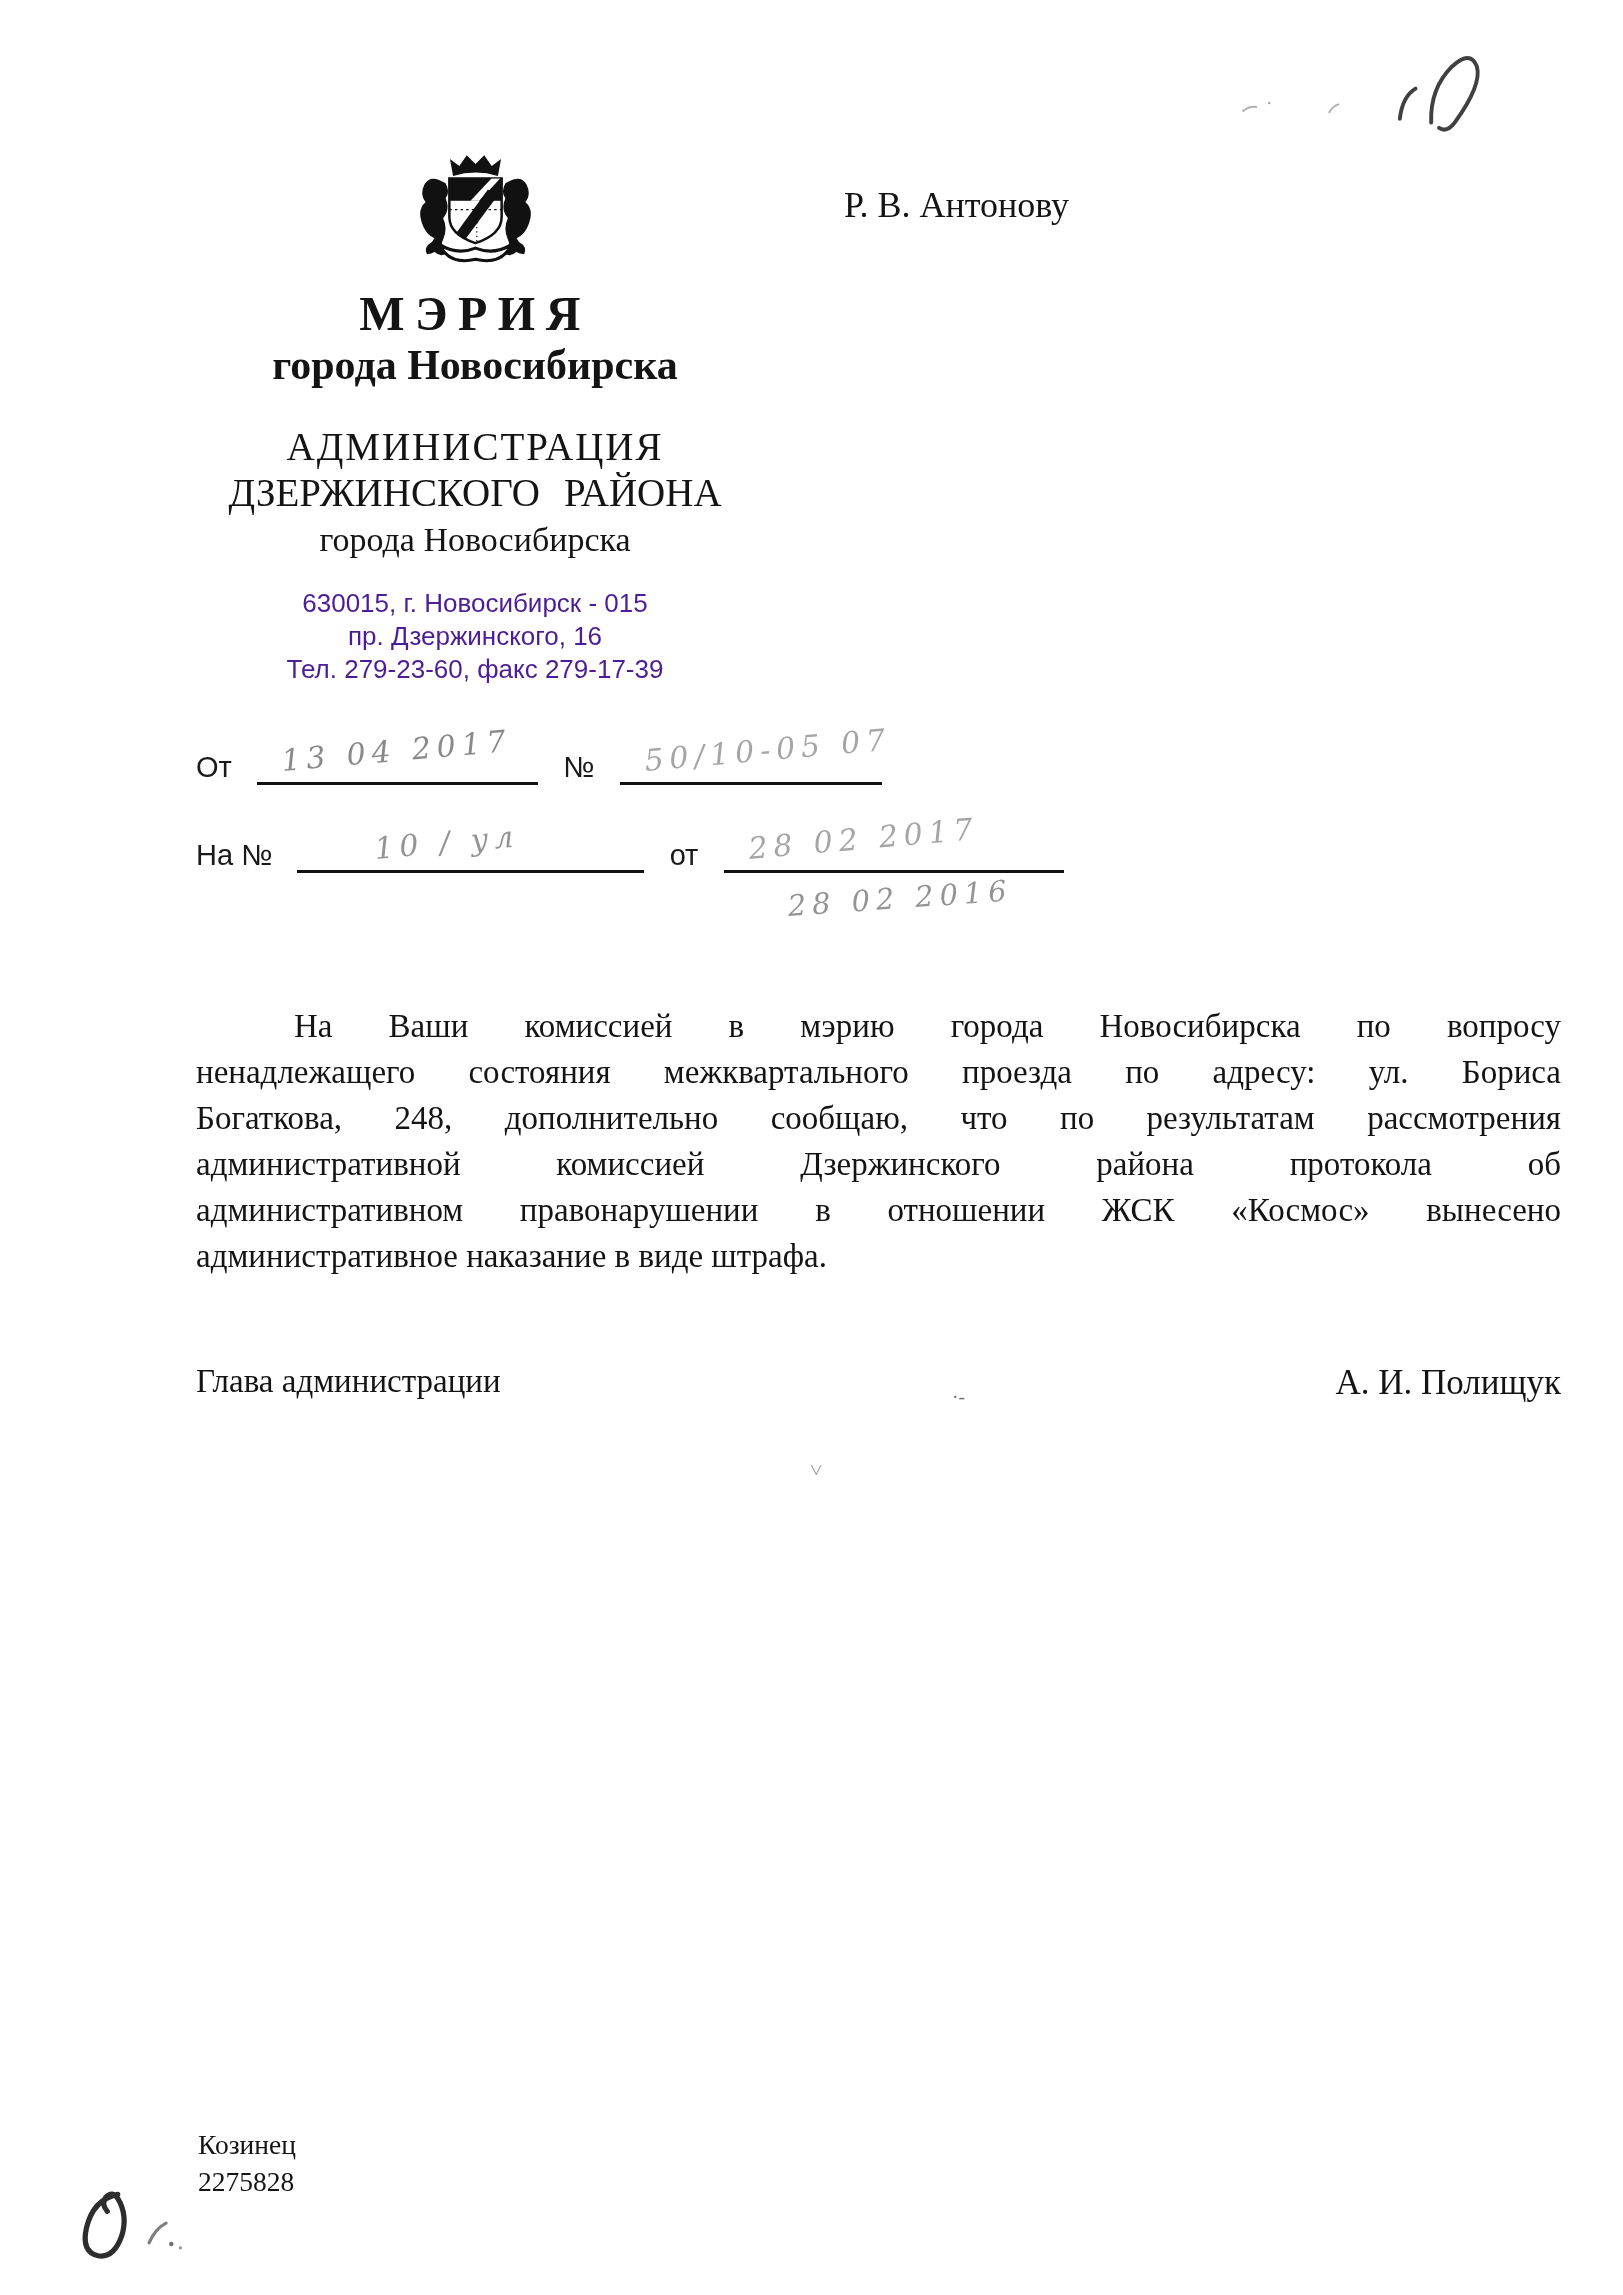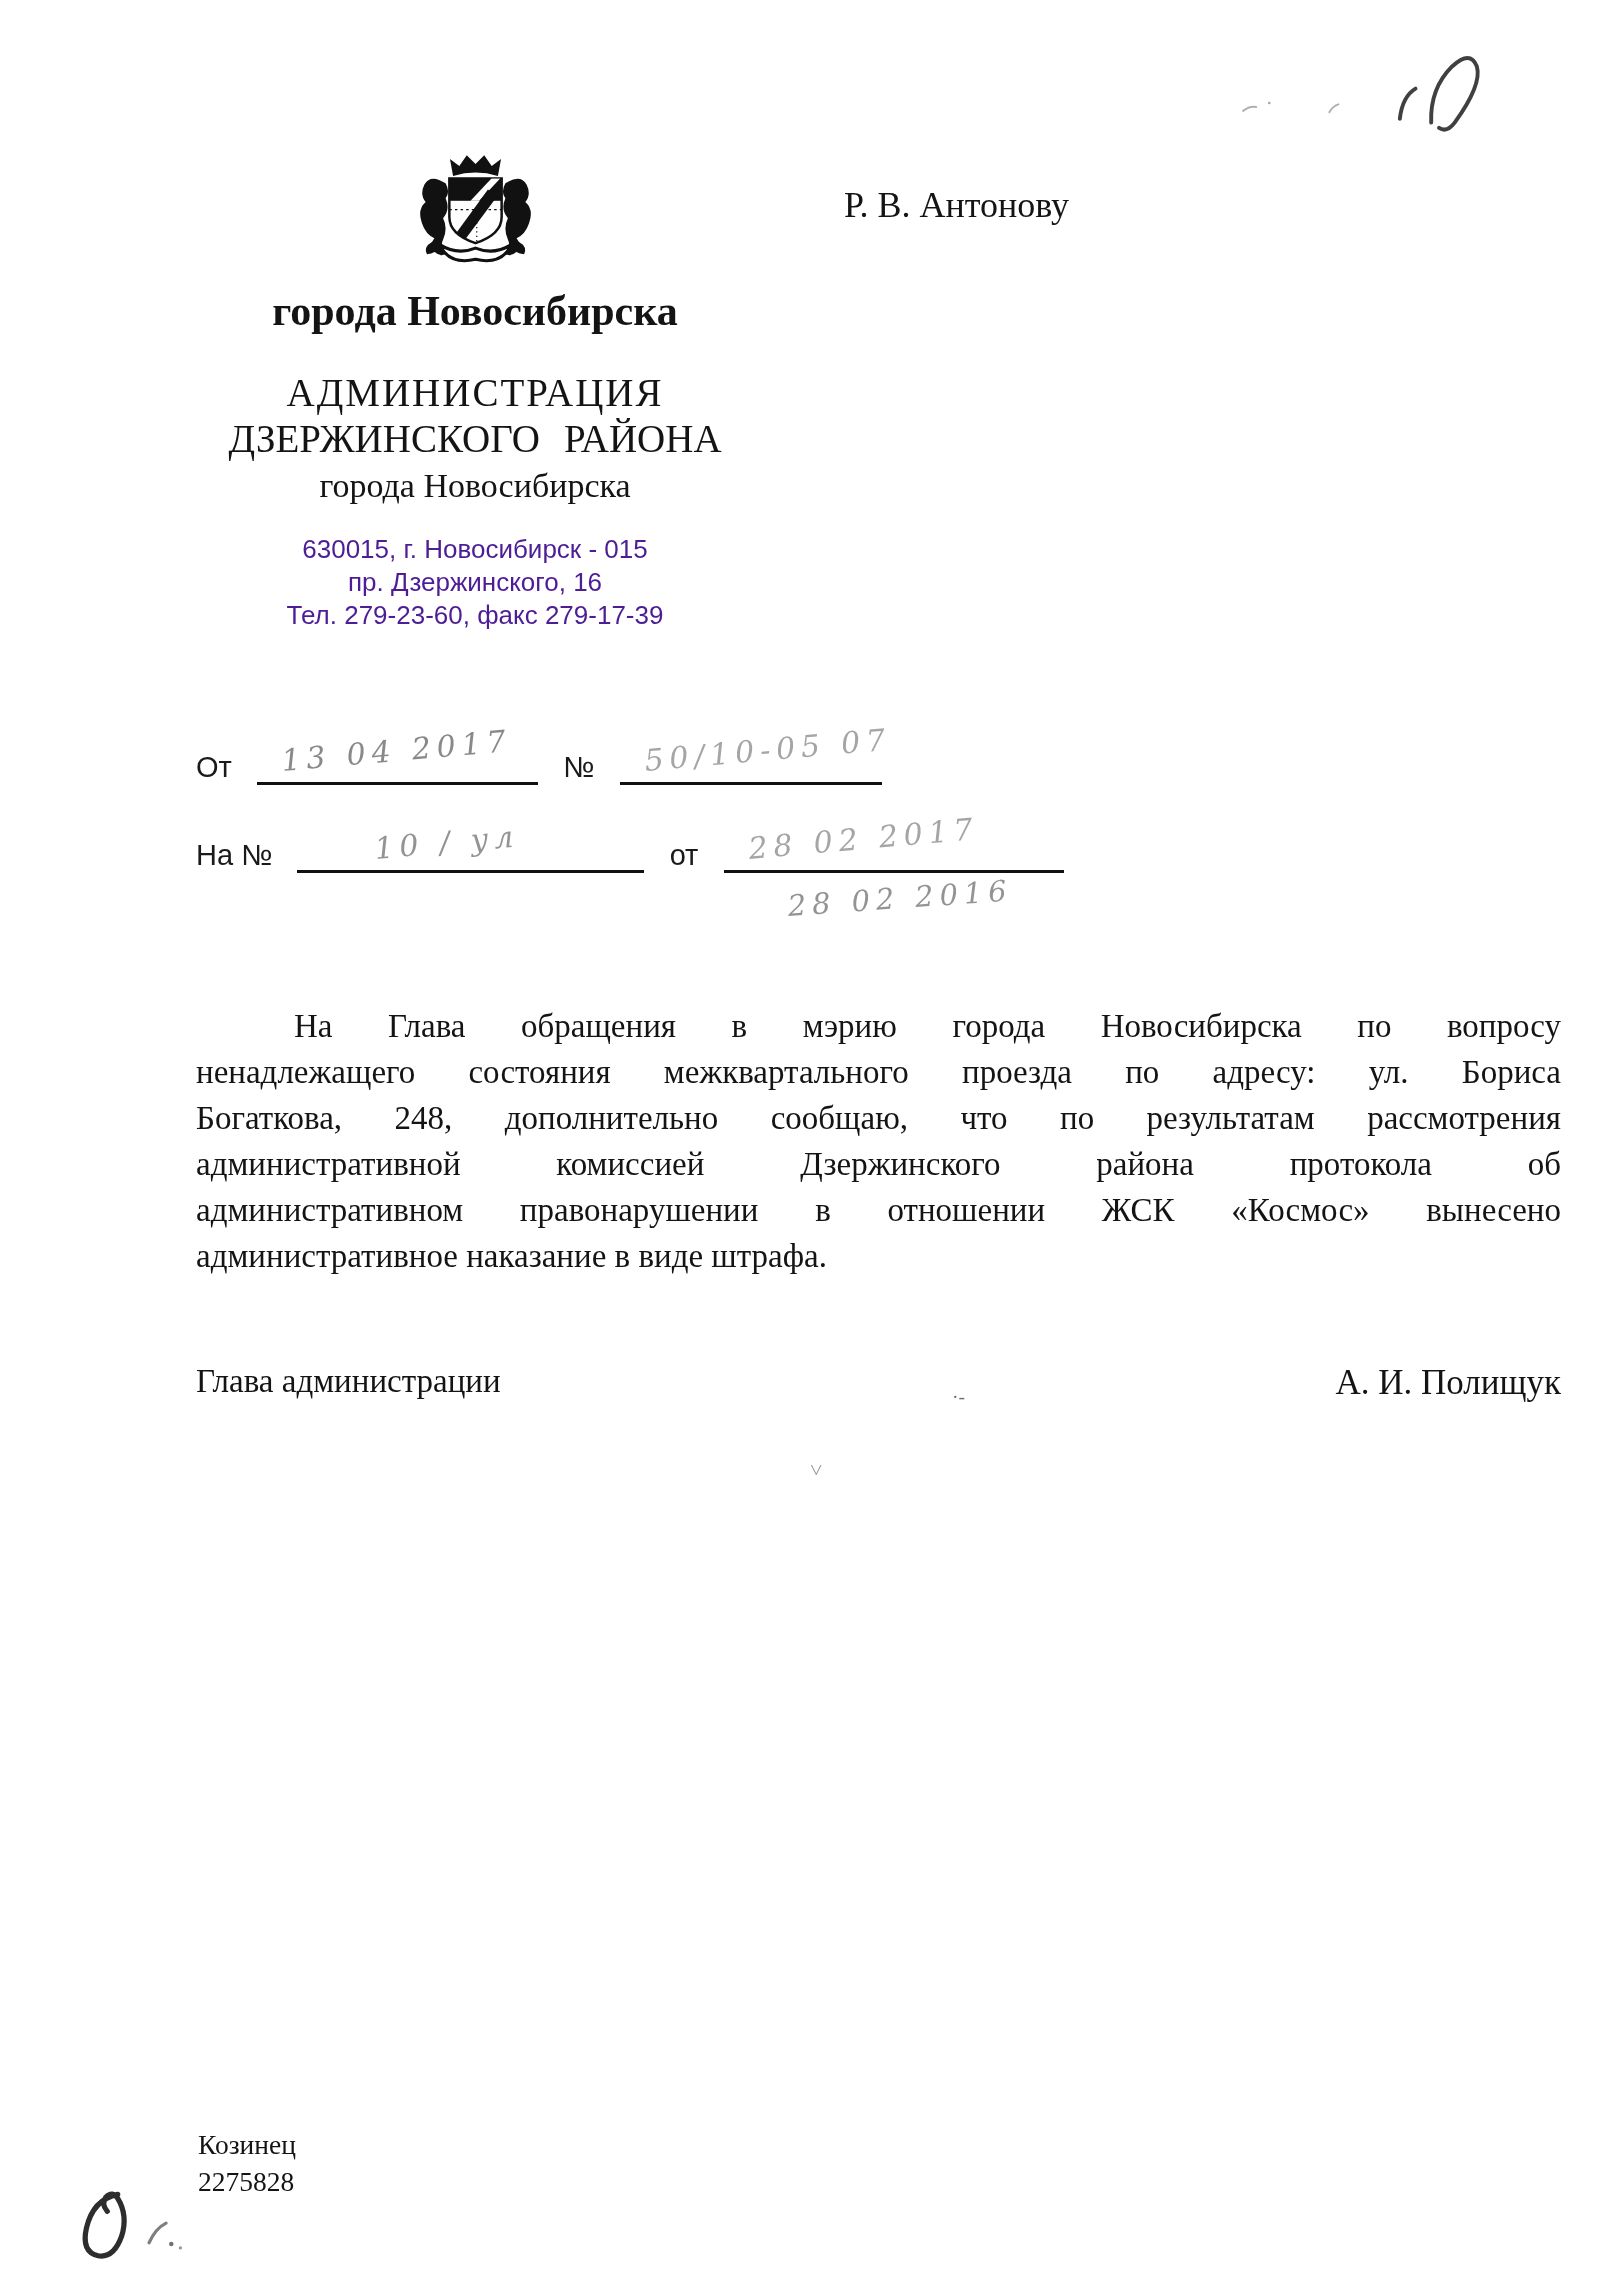--- a/index.html
+++ b/index.html
@@ -139,20 +139,21 @@
         <line x1="68" y1="96" x2="152" y2="96" stroke="#111" stroke-width="2" stroke-dasharray="4 5"></line>
         <line x1="112" y1="96" x2="112" y2="150" stroke="#111" stroke-width="2" stroke-dasharray="2 5"></line>
         <line x1="152" y1="96" x2="152" y2="150" stroke="#111" stroke-width="2" stroke-dasharray="2 5"></line>
       </g>
 
       <path d="M40,148 q-14,8 -8,20 q14,-2 24,-14 z" fill="#111"></path>
       <path d="M180,148 q14,8 8,20 q-14,-2 -24,-14 z" fill="#111"></path>
       <path d="M52,152 Q80,170 110,158 Q140,170 168,152 Q152,186 110,176 Q68,186 52,152 Z" fill="#fff" stroke="#111" stroke-width="5"></path>
     </svg>
   </div>
+  <div class="org-top">МЭРИЯ</div>
   <div class="org-top2">города Новосибирска</div>
   <div class="dept">
     <div class="dept-line1">АДМИНИСТРАЦИЯ</div>
     <div class="dept-line2">ДЗЕРЖИНСКОГО РАЙОНА</div>
     <div class="dept-line3">города Новосибирска</div>
   </div>
   <div class="addr">
     <div>630015, г. Новосибирск - 015</div>
     <div>пр. Дзержинского, 16</div>
     <div>Тел. 279-23-60, факс 279-17-39</div>
@@ -180,21 +181,21 @@
     <span class="hand hand-in-field" style="left:79px;opacity:.5">10 / ул</span>
   </span>
   <span class="reflabel">от</span>
   <span class="fieldline fl-4">
     <span class="hand hand-in-field" style="opacity:.42">28 02 2017</span>
   </span>
 </div>
 <div class="hand hand-under">28 02 2016</div>
 
 <div class="body-text">
-  <div class="body-line first">На Глава обращения в мэрию города Новосибирска по вопросу</div>
+  <div class="body-line first">На Ваши комиссией в мэрию города Новосибирска по вопросу</div>
   <div class="body-line">ненадлежащего состояния межквартального проезда по адресу: ул. Бориса</div>
   <div class="body-line">Богаткова, 248, дополнительно сообщаю, что по результатам рассмотрения</div>
   <div class="body-line">административной комиссией Дзержинского района протокола об</div>
   <div class="body-line">административном правонарушении в отношении ЖСК «Космос» вынесено</div>
   <div class="body-line last">административное наказание в виде штрафа.</div>
 </div>
 
 <div class="sig-title">Глава администрации</div>
 <div class="sig-name">А. И. Полищук</div>
 

